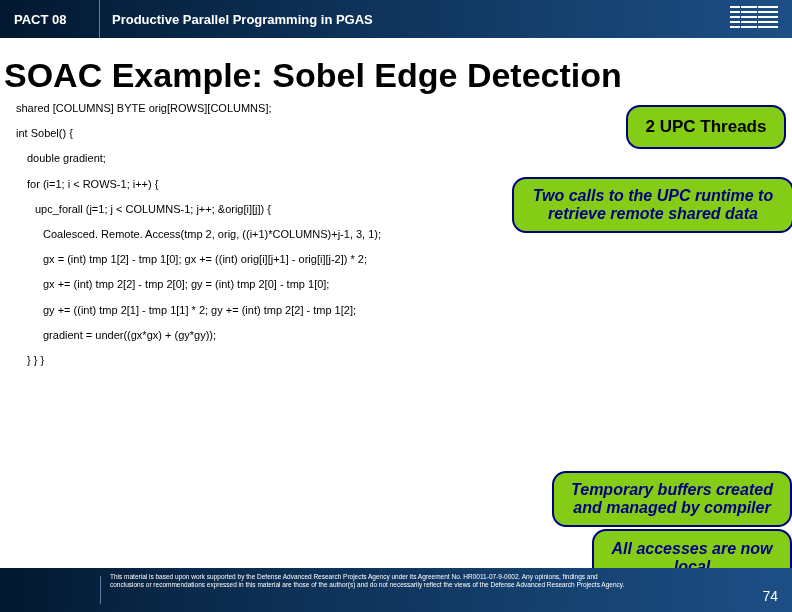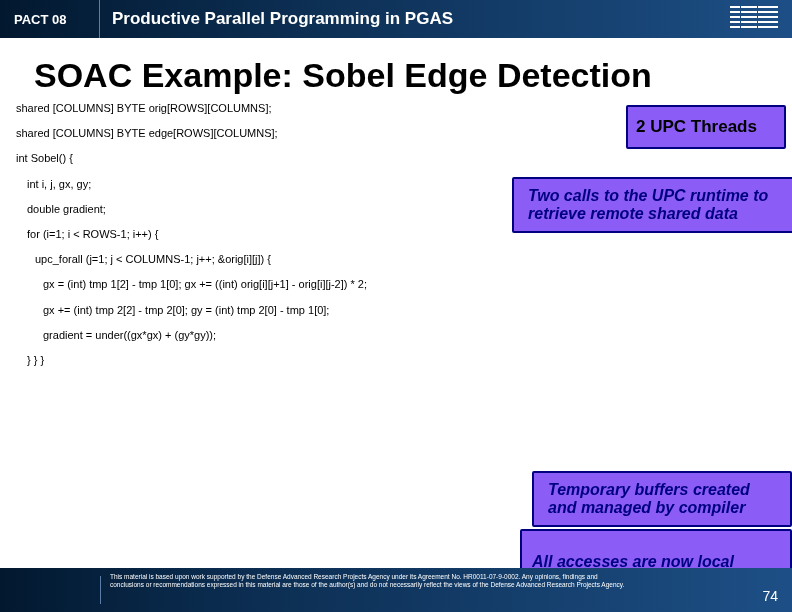--- a/index.html
+++ b/index.html
@@ -1,30 +1,30 @@
 <!DOCTYPE html>
 <html><head>
 <meta charset="utf-8">
 <style>
   * { box-sizing: border-box; margin: 0; padding: 0; }
   html, body { width: 792px; height: 612px; font-family: Arial, Helvetica, sans-serif; background: #fff; overflow: hidden; }
   .slide { position: relative; width: 792px; height: 612px; }
   .header { position: relative; height: 38px; background: linear-gradient(to right, #02182f 0%, #0a2a4c 30%, #1d4f86 100%); display: flex; align-items: center; color: #fff; }
   .header .pact { width: 100px; border-right: 1px solid #5a7ea8; height: 100%; display: flex; align-items: center; padding-left: 14px; font-weight: bold; font-size: 13px; text-align: center; }
-  .header .course { padding-left: 12px; font-weight: bold; font-size: 17px; }
+  .header .course { padding-left: 12px; font-weight: bold; font-size: 13px; }
   .ibm-logo { position: absolute; right: 14px; top: 6px; }
   .ibm-bar { display: inline-block; width: 10.5px; height: 22px; background: repeating-linear-gradient(to bottom, #fff 0 2px, transparent 2px 5px); margin-left: 1px; vertical-align: top; }
-  .title { font-size: 34px; font-weight: bold; color: #000; padding: 18px 0 8px 34px; }
+  .title { font-size: 34px; font-weight: bold; color: #000; padding: 18px 0 8px 4px; }
   .content { position: relative; padding: 0 16px 0 16px; height: 492px; }
   .code { font-family: Arial, Helvetica, sans-serif; font-size: 11px; color: #000; line-height: 1.0; }
   .code div { margin-bottom: 14.2px; white-space: nowrap; }
   .i1 { padding-left: 11px; }
   .i2 { padding-left: 19px; }
   .i3 { padding-left: 27px; }
-  .callout { position: absolute; background: #8b5cf6; border: 2.5px solid #000080; border-radius: 2px; padding: 8px 14px; font-weight: bold; font-style: italic; color: #000080; font-size: 16px; }
+  .callout { position: absolute; background: #84cc16; border: 2.5px solid #000080; border-radius: 14px; padding: 8px 14px; text-align: center; font-weight: bold; font-style: italic; color: #000080; font-size: 16px; }
   .callout.plain { font-style: normal; font-family: Arial,sans-serif; color:#000; font-size:17px; }
   .footer { position: absolute; bottom: 0; left: 0; right: 0; height: 44px; background: linear-gradient(to right, #02182f 0%, #0a2a4c 25%, #1d4f86 100%); color: #fff; }
   .footer-divider { position:absolute; left:100px; top:8px; bottom:8px; width:1px; background:#5a7ea8; }
   .disclaimer { position: absolute; left: 110px; top: 5px; font-size: 6.5px; line-height: 1.25; max-width: 520px; }
   .pagenum { position: absolute; right: 14px; bottom: 8px; font-size: 14px; }
 </style>
 </head>
 <body>
 
 <div class="slide">
@@ -35,36 +35,36 @@
     <div class="ibm-logo">
       <span class="ibm-bar"></span><span class="ibm-bar" style="width:16px"></span><span class="ibm-bar" style="width:20px"></span>
     </div>
   </div>
 
   <div class="title">SOAC Example: Sobel Edge Detection</div>
 
   <div class="content">
     <div class="code">
       <div>shared [COLUMNS] BYTE orig[ROWS][COLUMNS];</div>
-      <div>shared [COLUMNS] BYTE edge[ROWS][COLUMNS];</div>
       <div>int Sobel() {</div>
-      <div class="i1">int i, j, gx, gy;</div>
       <div class="i1">double gradient;</div>
       <div class="i1">for (i=1; i &lt; ROWS-1; i++) {</div>
       <div class="i2">upc_forall (j=1; j &lt; COLUMNS-1; j++; &amp;orig[i][j]) {</div>
+      <div class="i3">Coalesced. Remote. Access(tmp 2, orig, ((i+1)*COLUMNS)+j-1, 3, 1);</div>
       <div class="i3">gx = (int) tmp 1[2] - tmp 1[0];   gx += ((int) orig[i][j+1]   - orig[i][j-2]) * 2;</div>
       <div class="i3">gx += (int) tmp 2[2] - tmp 2[0];  gy = (int) tmp 2[0] - tmp 1[0];</div>
+      <div class="i3">gy += ((int) tmp 2[1] - tmp 1[1] * 2;  gy += (int) tmp 2[2] - tmp 1[2];</div>
       <div class="i3">gradient = under((gx*gx) + (gy*gy));</div>
       <div class="i1">} } }</div>
     </div>
 
     <div class="callout plain" style="top:2px; right:6px; width:160px; padding:10px 8px;">2 UPC Threads</div>
     <div class="callout" style="top:74px; right:-2px; width:282px;">Two calls to the UPC runtime to retrieve remote shared data</div>
-    <div class="callout" style="top:368px; right:0px; width:260px;">Temporary buffers created and managed by compiler</div>
-    <div class="callout" style="top:426px; right:0px; width:272px; padding:22px 10px;">All accesses are now local</div>
+    <div class="callout" style="top:368px; right:0px; width:240px;">Temporary buffers created and managed by compiler</div>
+    <div class="callout" style="top:426px; right:0px; width:200px; padding:9px 10px;">All accesses are now local</div>
   </div>
 
   <div class="footer">
     <div class="footer-divider"></div>
     <div class="disclaimer">This material is based upon work supported by the Defense Advanced Research Projects Agency under its Agreement No. HR0011-07-9-0002. Any opinions, findings and conclusions or recommendations expressed in this material are those of the author(s) and do not necessarily reflect the views of the Defense Advanced Research Projects Agency.</div>
     <div class="pagenum">74</div>
   </div>
 
 </div>
 

